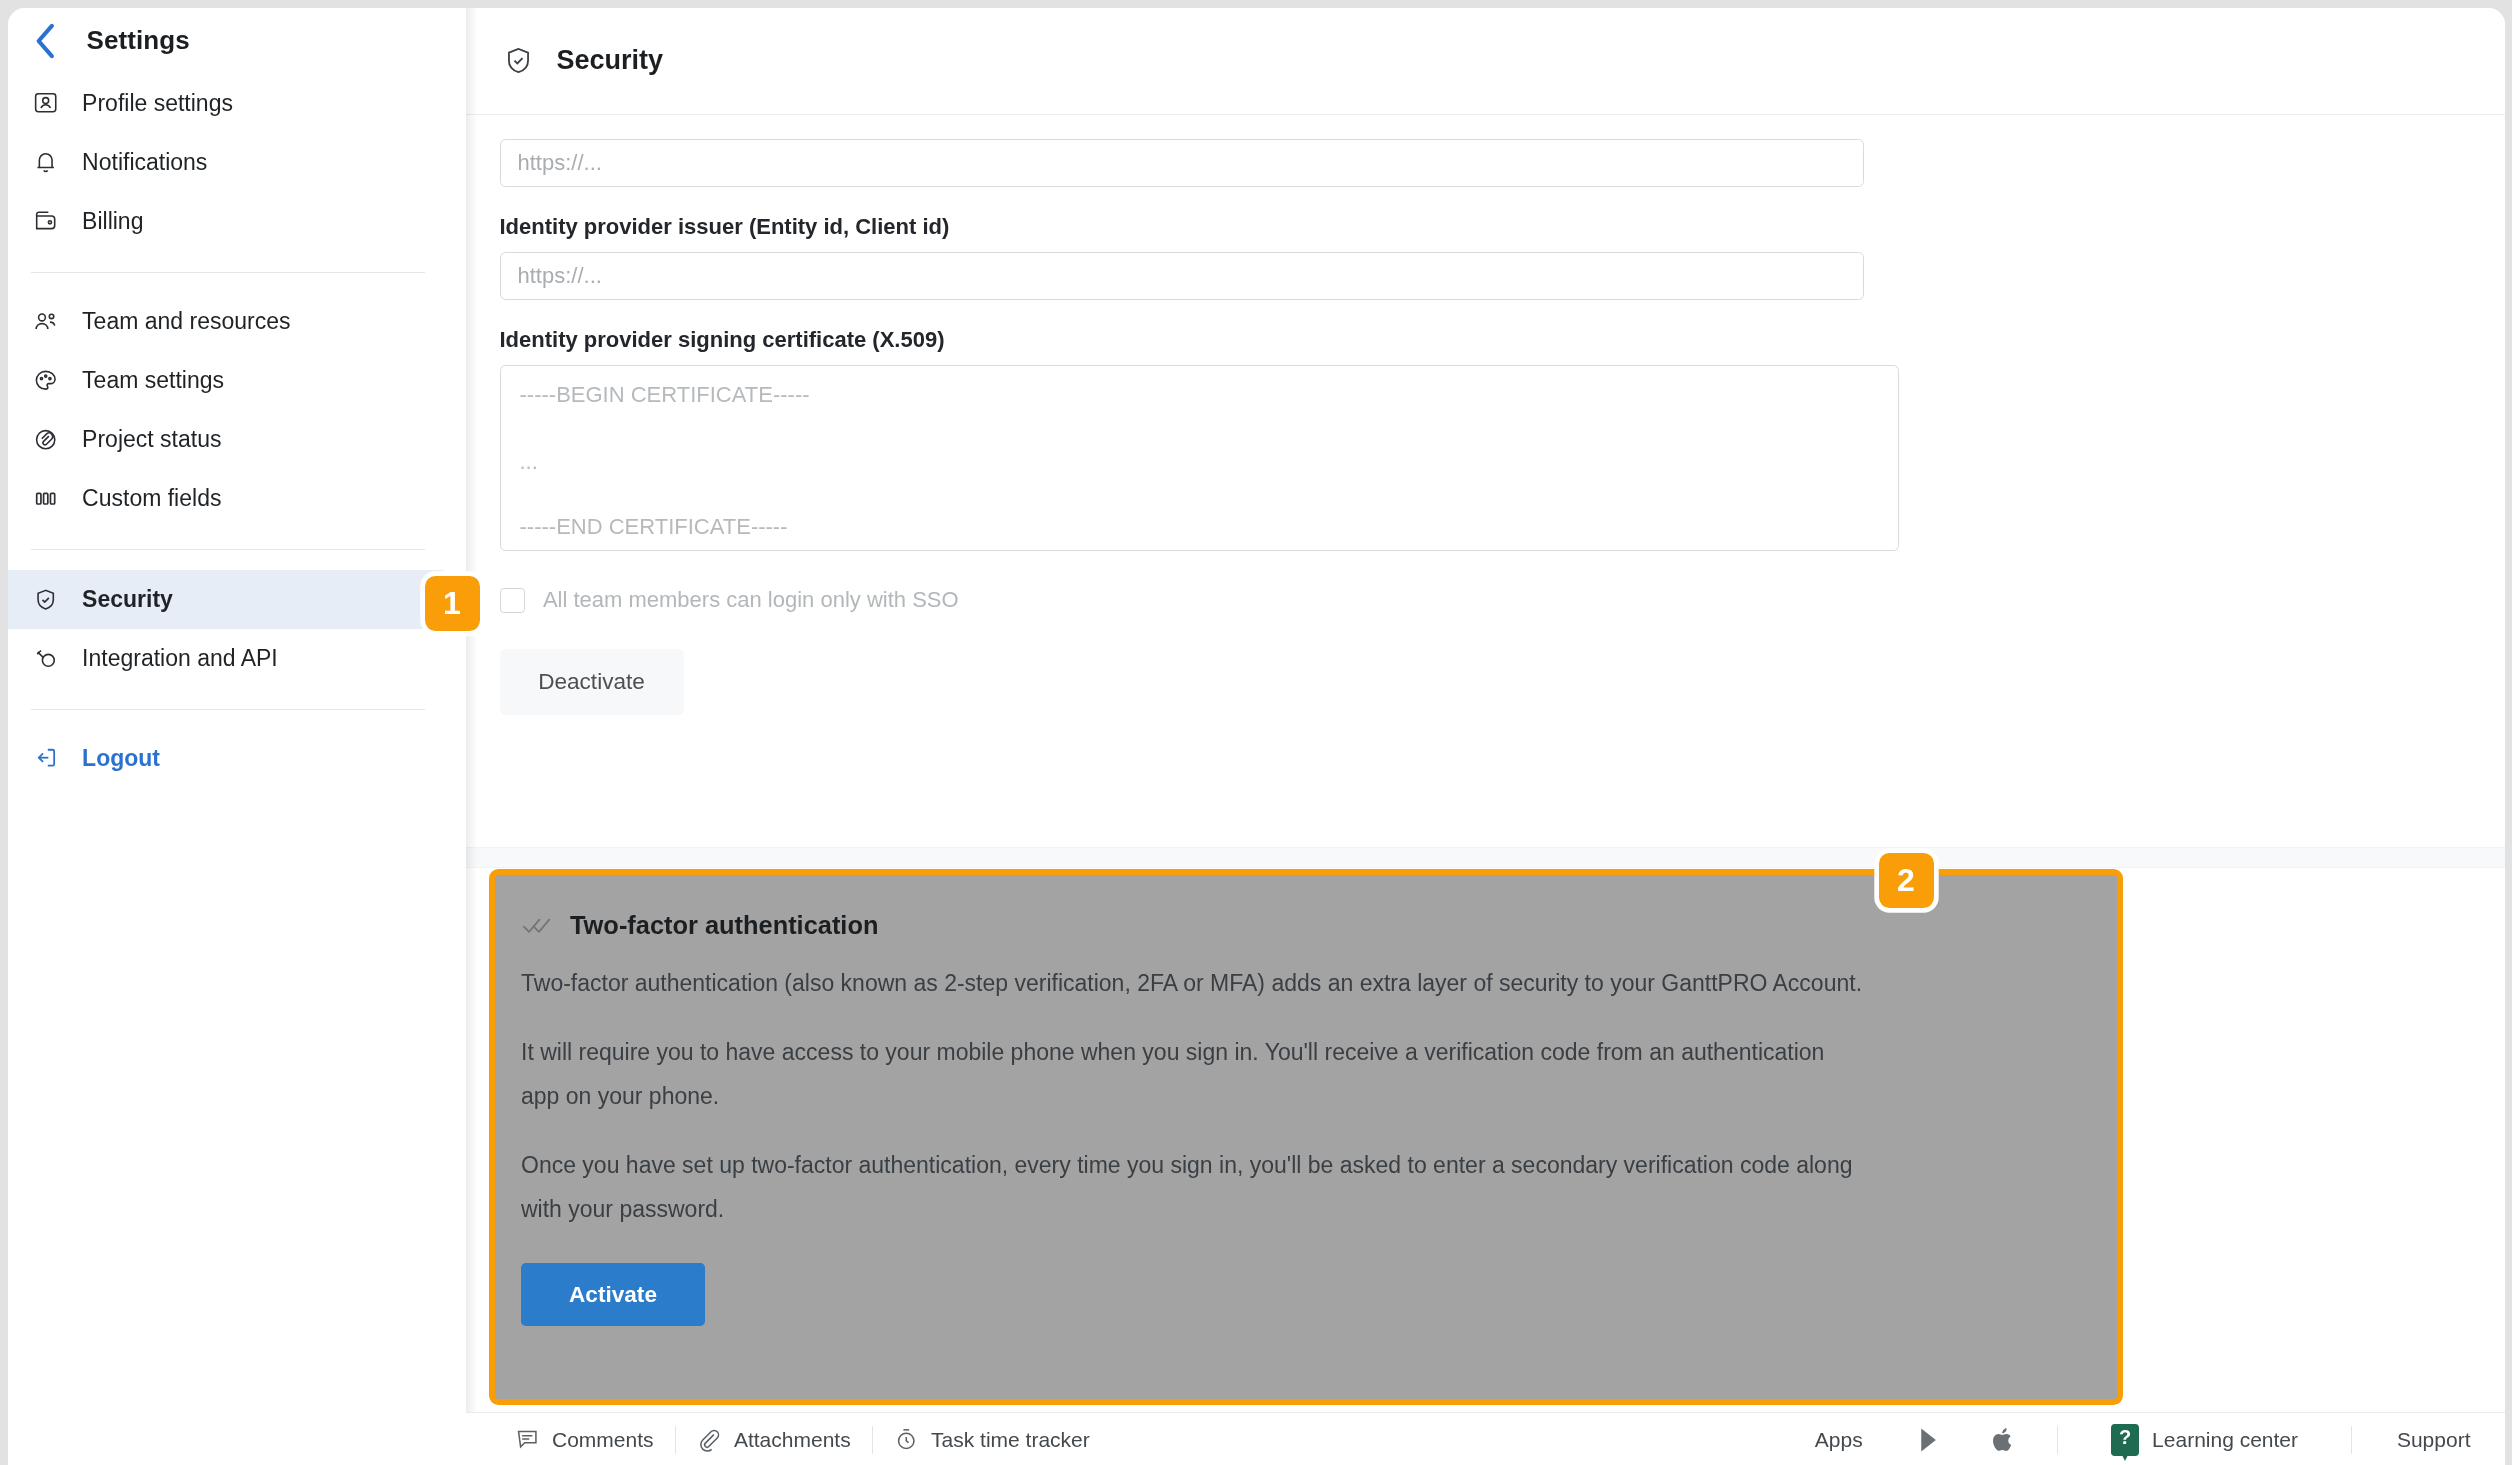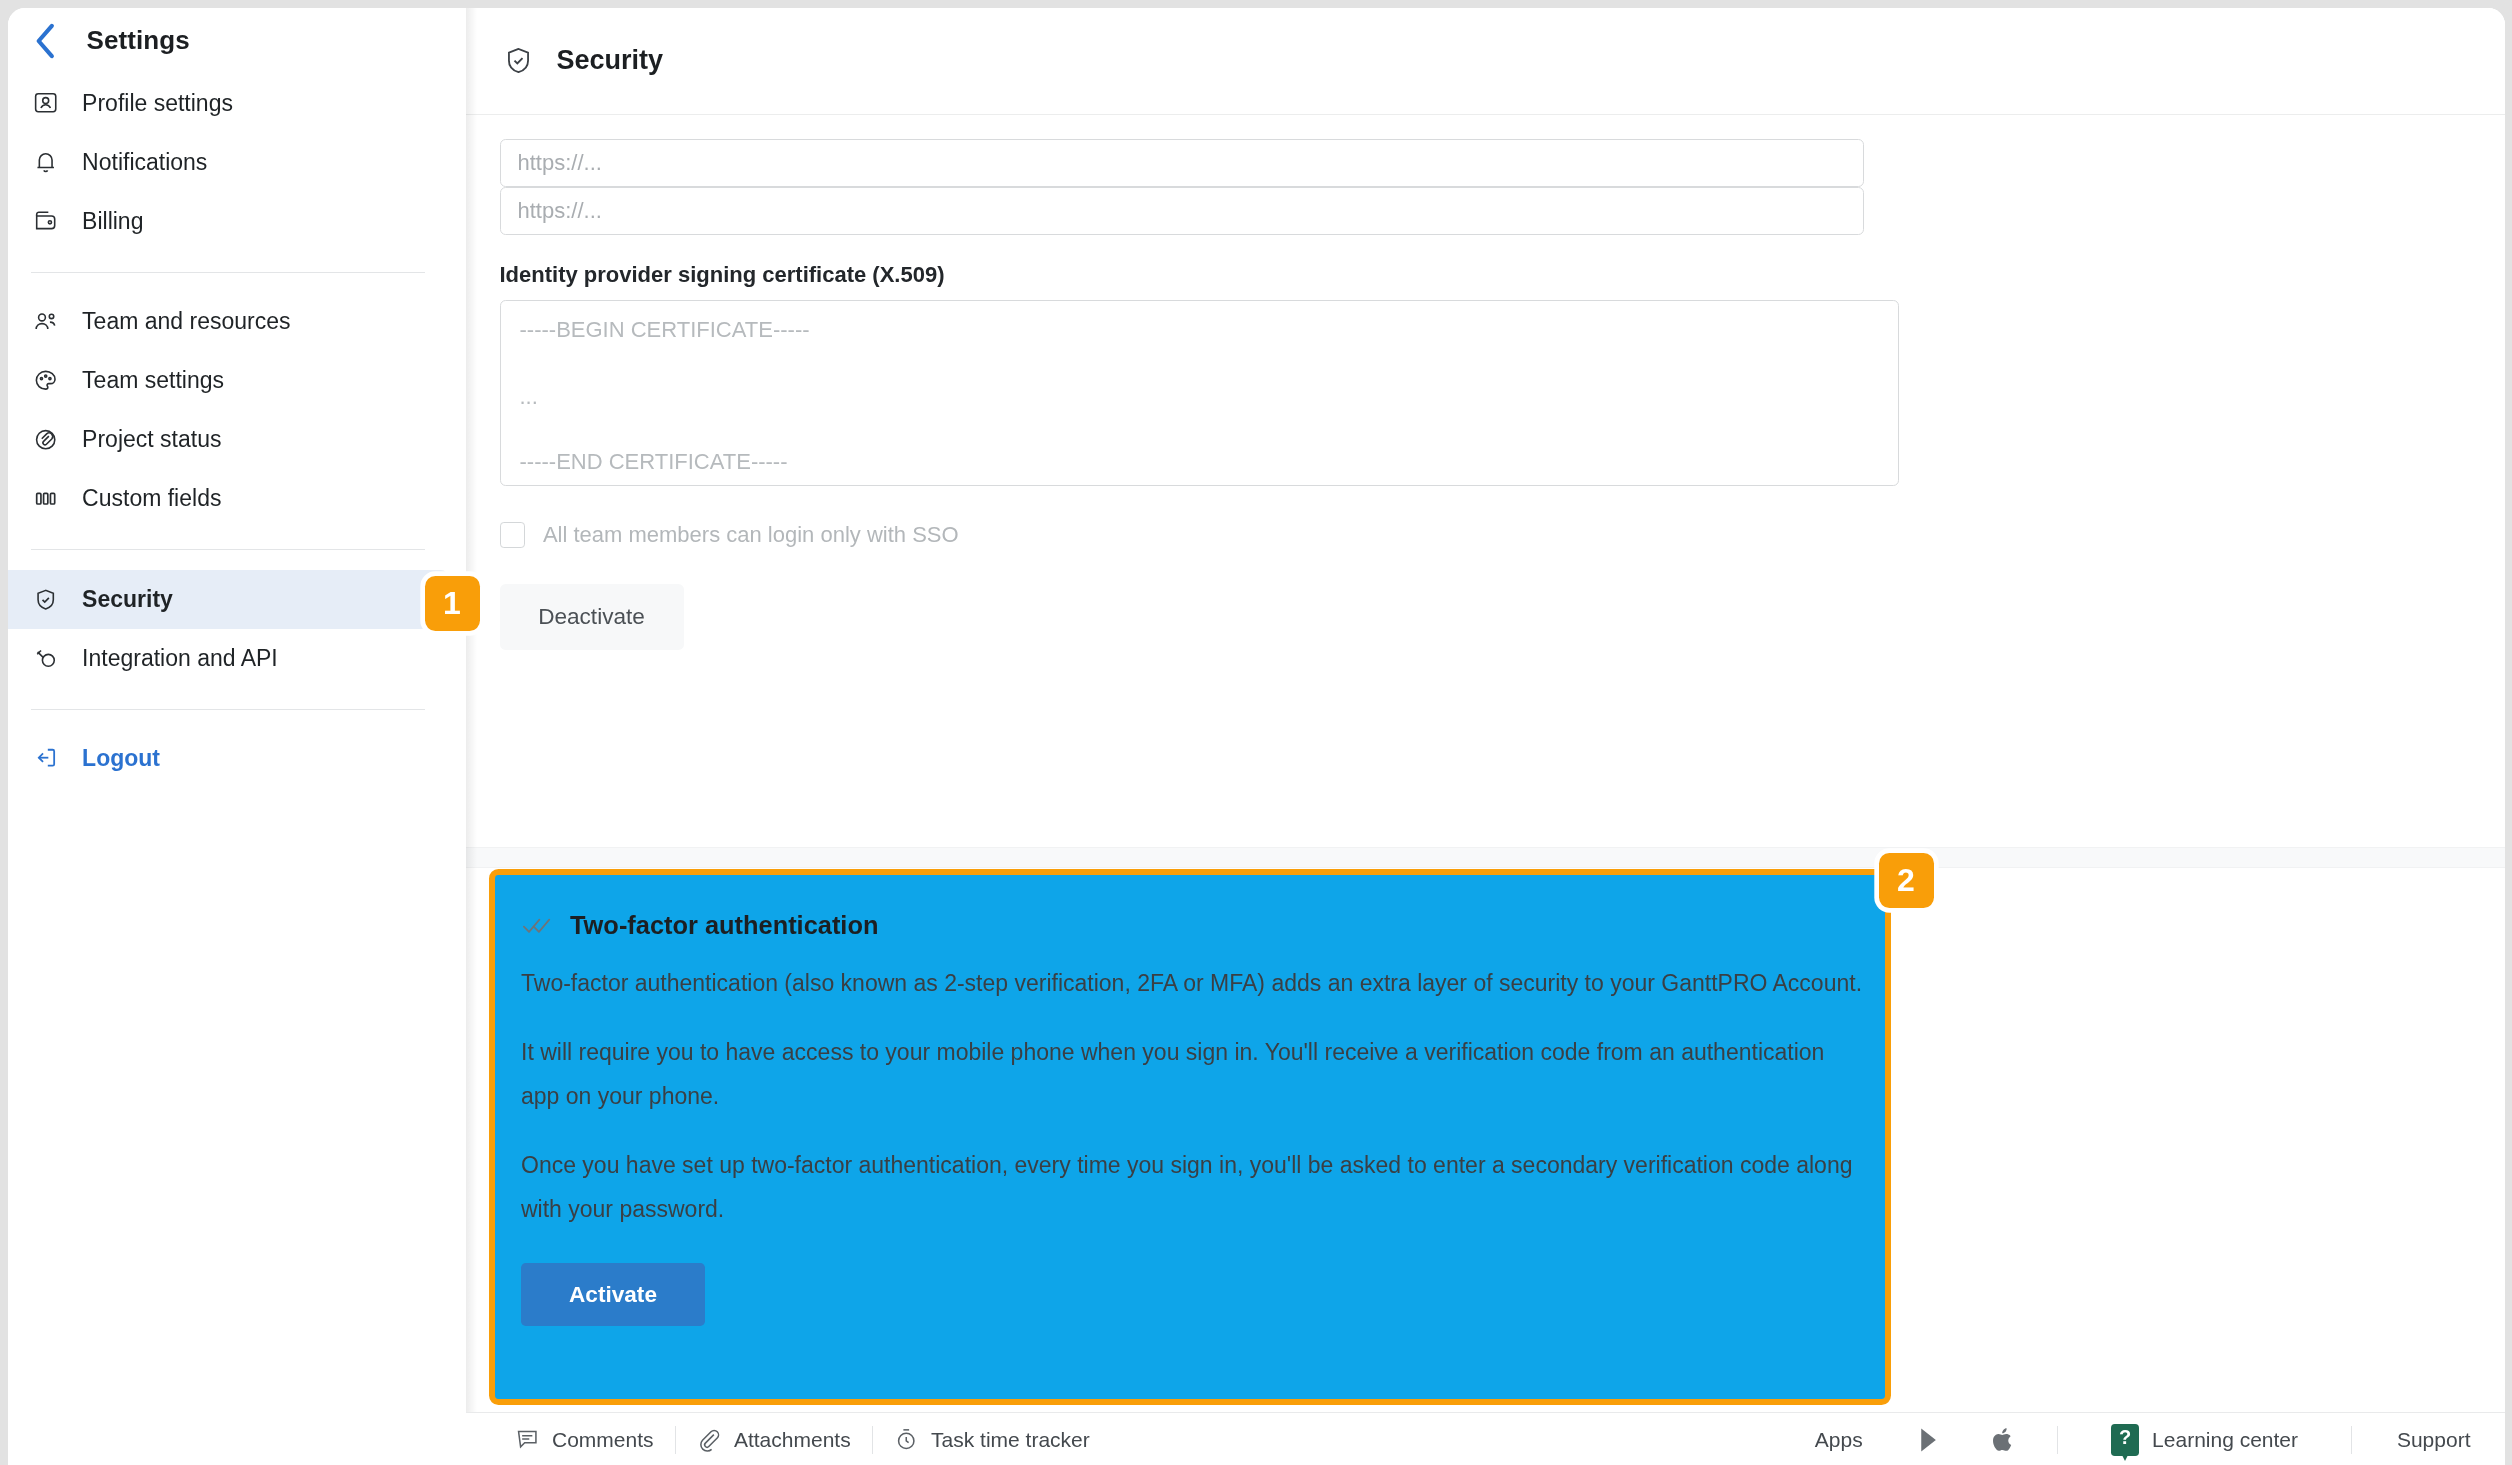--- a/index.html
+++ b/index.html
@@ -164,24 +164,24 @@
     width: 2039px; height: 21px;
     background: #f8f9fa;
     border-top: 0.9px solid #f1f2f3;
     border-bottom: 0.9px solid #f1f2f3;
   }
 
   
   #tfa-panel {
     position: absolute;
     left: 23.5px; top: 861px;
-    width: 1402px; height: 536px;
+    width: 1634px; height: 536px;
     border: 6.6px solid #f99e09;
     border-radius: 9.4px;
-    background: #0ea5e9;
+    background: #a3a3a3;
   }
   .tfa-inner { padding: 36px 0 0 26px; }
   .tfa-head {
     display: flex; align-items: center;
   }
   .tfa-head .ico { width: 34px; height: 28px; display:flex; align-items:center; justify-content:center; color:#6f7478;}
   .tfa-head .ttl {
     margin-left: 15px;
     font-size: 25.4px; font-weight: bold; color: #1c1f22;
   }
@@ -400,20 +400,21 @@
           <path d="M8.9 12.1l2.2 2.2 4-4.1" stroke-width="1.5"></path>
         </svg>
       </span>
       <span class="ttl">Security</span>
     </div>
 
     <div class="form-area">
 
       <input class="text-input" type="text" placeholder="https://..." style="">
 
+      <div class="field-label">Identity provider issuer (Entity id, Client id)</div>
       <input class="text-input" type="text" placeholder="https://..." style="">
 
       <div class="field-label">Identity provider signing certificate (X.509)</div>
       <div class="cert-box">
         <div class="cert-line l1">-----BEGIN CERTIFICATE-----</div>
         <div class="cert-line l2">...</div>
         <div class="cert-line l3">-----END CERTIFICATE-----</div>
       </div>
 
       <div class="checkbox-row">

